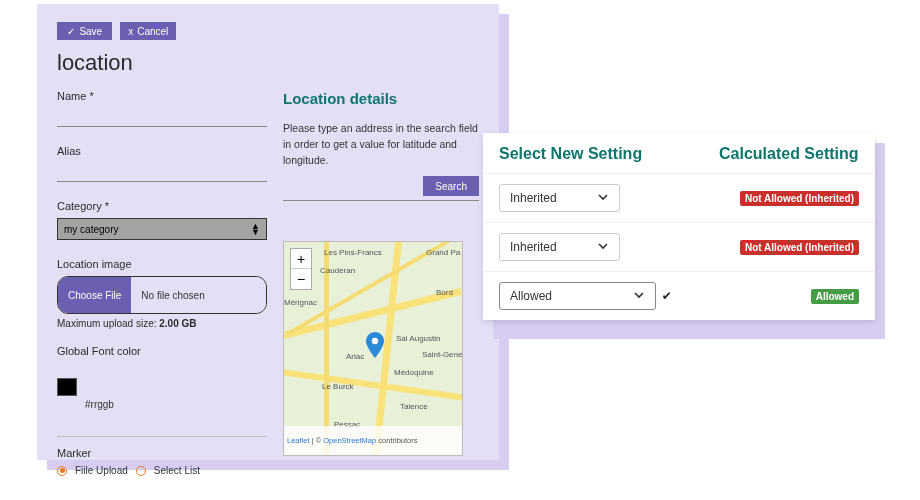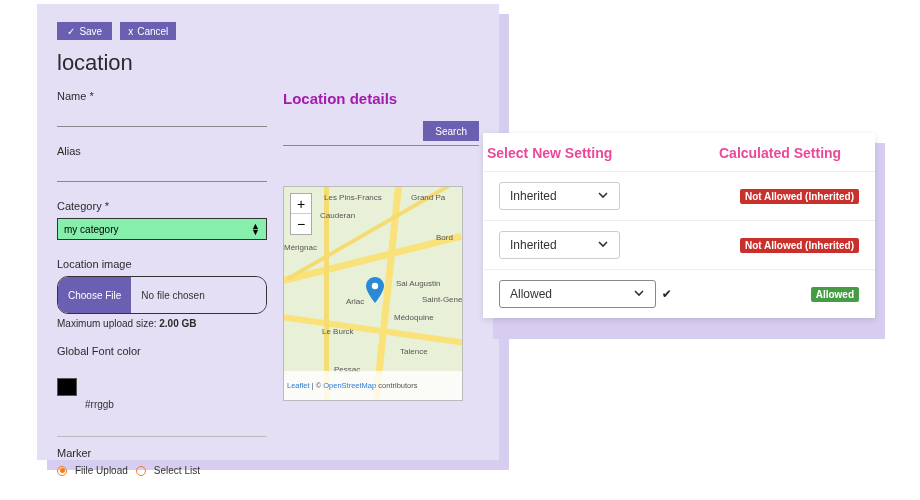--- a/index.html
+++ b/index.html
@@ -68,21 +68,21 @@
     outline: none;
   }
   .select-wrap {
     border: 1.5px solid #333;
     width: 100%;
     height: 22px;
     display: flex;
     align-items: center;
     padding: 0 6px;
     font-size: 10px;
-    background: #86efac;
+    background: #a3a3a3;
     justify-content: space-between;
     margin-bottom: 18px;
     cursor: pointer;
   }
   .select-arrows { font-size: 9px; line-height: 6px; display:flex; flex-direction:column; }
   .file-row {
     display: flex;
     border: 1.5px solid #333;
     border-radius: 11px;
     overflow: hidden;
@@ -118,21 +118,21 @@
   .color-row { display: flex; align-items: center; gap: 8px; margin-top: 4px; margin-bottom: 26px;}
   .swatch { width: 20px; height: 18px; background: #000; border:1px solid #555; cursor:pointer;}
   .rrggbb { font-size: 10px; color:#333;margin-top:36px; }
   .hr { height:1px; background:#bbb; margin: 6px 0 10px 0;}
   .radio-row { display:flex; gap:8px; align-items:center; font-size:10px; color:#333;}
   .radio { width:10px; height:10px; border-radius:50%; border:1.5px solid #f47b20; display:inline-block; position:relative;}
   .radio.checked::after { content:''; position:absolute; inset:1.5px; background:#f47b20; border-radius:50%;}
   .section-title {
     font-size: 15px;
     font-weight: 700;
-    color: #a21caf;
+    color: #0f766e;
     margin-bottom: 14px;
   }
   .help-text { font-size: 10.5px; color:#333; line-height:1.5; margin-bottom:8px;}
   .search-row { display:flex; justify-content:flex-end; margin-bottom:4px;}
   .search-underline { border-bottom:1px solid #888; margin-bottom:40px;}
   .map {
     width: 180px;
     height: 215px;
     border: 1px solid #bbb;
     background: #e8f0d8;
@@ -162,21 +162,21 @@
     background:#d6cdf1;
   }
   .perm-panel {
     position:absolute;
     left:483px; top:133px;
     width:392px;
     background:#fff;
     box-shadow: 0 2px 6px rgba(0,0,0,0.12);
     font-size:12px;
   }
-  .perm-head { display:flex; padding:12px 16px 10px 4px; font-weight:700; color:#ec4899; font-size:14px;}
+  .perm-head { display:flex; padding:12px 16px 10px 16px; font-weight:700; color:#0f766e; font-size:16px;}
   .perm-head .c1 { flex:1; }
   .perm-head .c2 { width:140px; }
   .perm-row { display:flex; align-items:center; padding:10px 16px; border-top:1px solid #eee;}
   .perm-select {
     border:1px solid #ccc; border-radius:3px;
     height:28px; flex:1; display:flex; align-items:center; justify-content:space-between;
     padding:0 10px; font-size:12px; color:#333; background:#fff; cursor:pointer;
     max-width:180px;
   }
   .perm-select.active { border:1px solid #888;}
@@ -240,34 +240,35 @@
       <div class="radio-row">
         <span class="radio checked"></span>
         <span>Fiile Upload</span>
         <span class="radio"></span>
         <span>Select List</span>
       </div>
     </div>
 
     <div class="col-right">
       <div class="section-title">Location details</div>
+      <div class="help-text">Please type an address in the search field in order to get a value for latitude and longitude.</div>
       <div class="search-row">
         <button class="btn" style="height:20px;font-size:10px;padding:0 12px;">Search</button>
       </div>
       <div class="search-underline"></div>
 
       <div class="map">
         <div class="map-layer">
           <div class="road r1"></div>
             <div class="road r2"></div>
             <div class="road r3"></div>
             <div class="road r4"></div>
             <div class="road r5"></div>
           <span class="town" style="top:6px;left:40px">Les Pins-Francs</span>
-          <span class="town" style="top:6px;left:127px">Grand Pa</span>
+          <span class="town" style="top:6px;left:142px">Grand Pa</span>
           <span class="town" style="top:24px;left:36px">Cauderan</span>
           <span class="town" style="top:46px;left:152px">Bord</span>
           <span class="town" style="top:56px;left:0px">Mérignac</span>
           <span class="town" style="top:92px;left:112px">Sai   Augustin</span>
           <span class="town" style="top:110px;left:62px">Arlac</span>
           <span class="town" style="top:108px;left:138px">Saint-Gene</span>
           <span class="town" style="top:126px;left:110px">Médoquine</span>
           <span class="town" style="top:140px;left:38px">Le Burck</span>
           <span class="town" style="top:160px;left:116px">Talence</span>
           <span class="town" style="top:178px;left:50px">Pessac</span>

